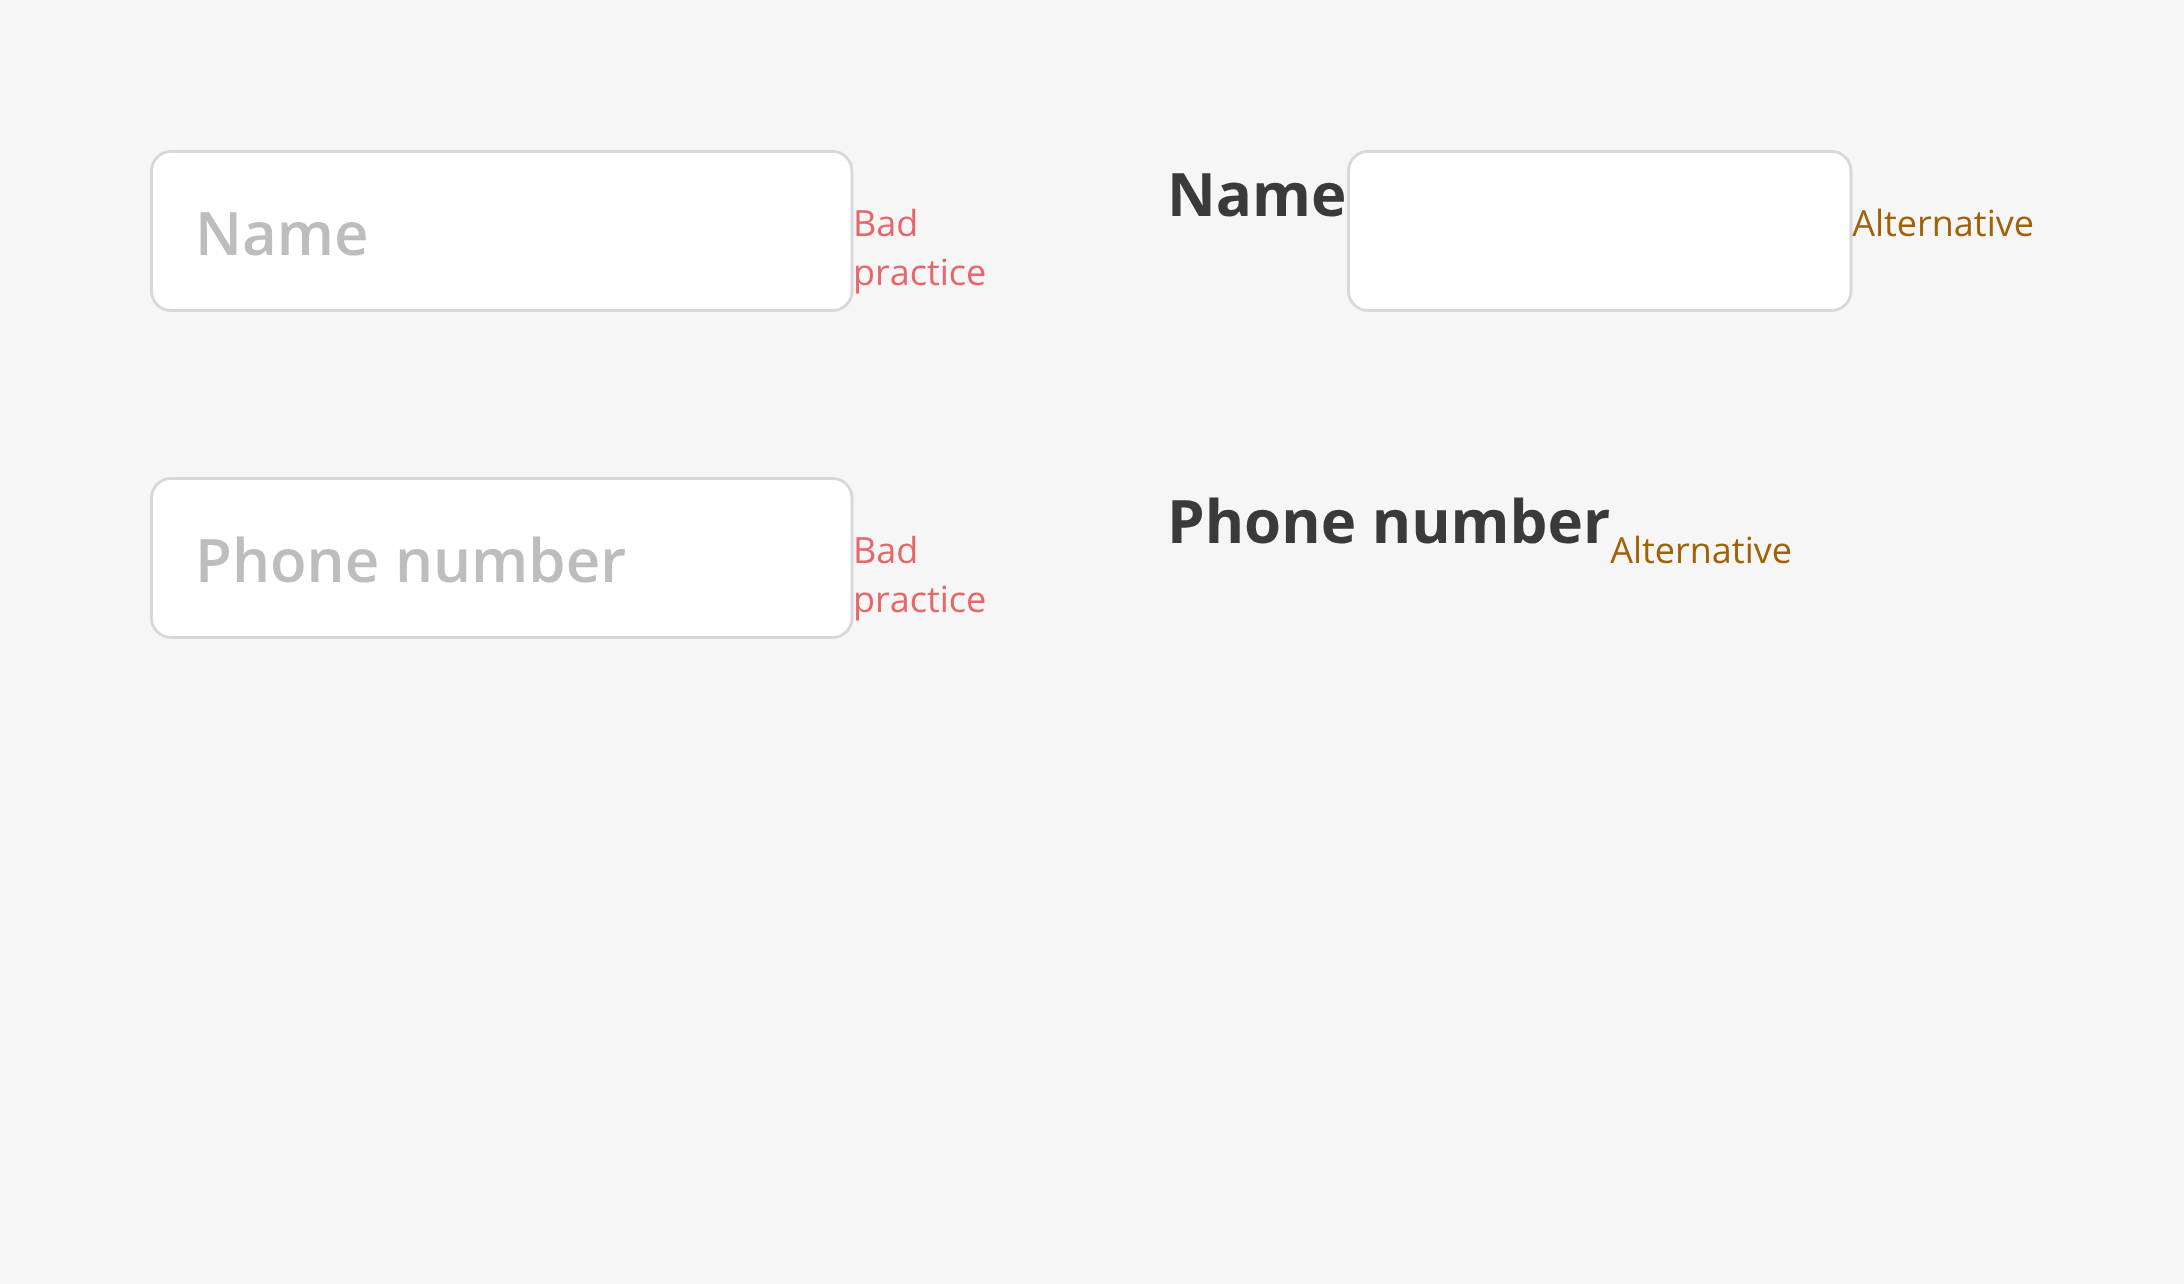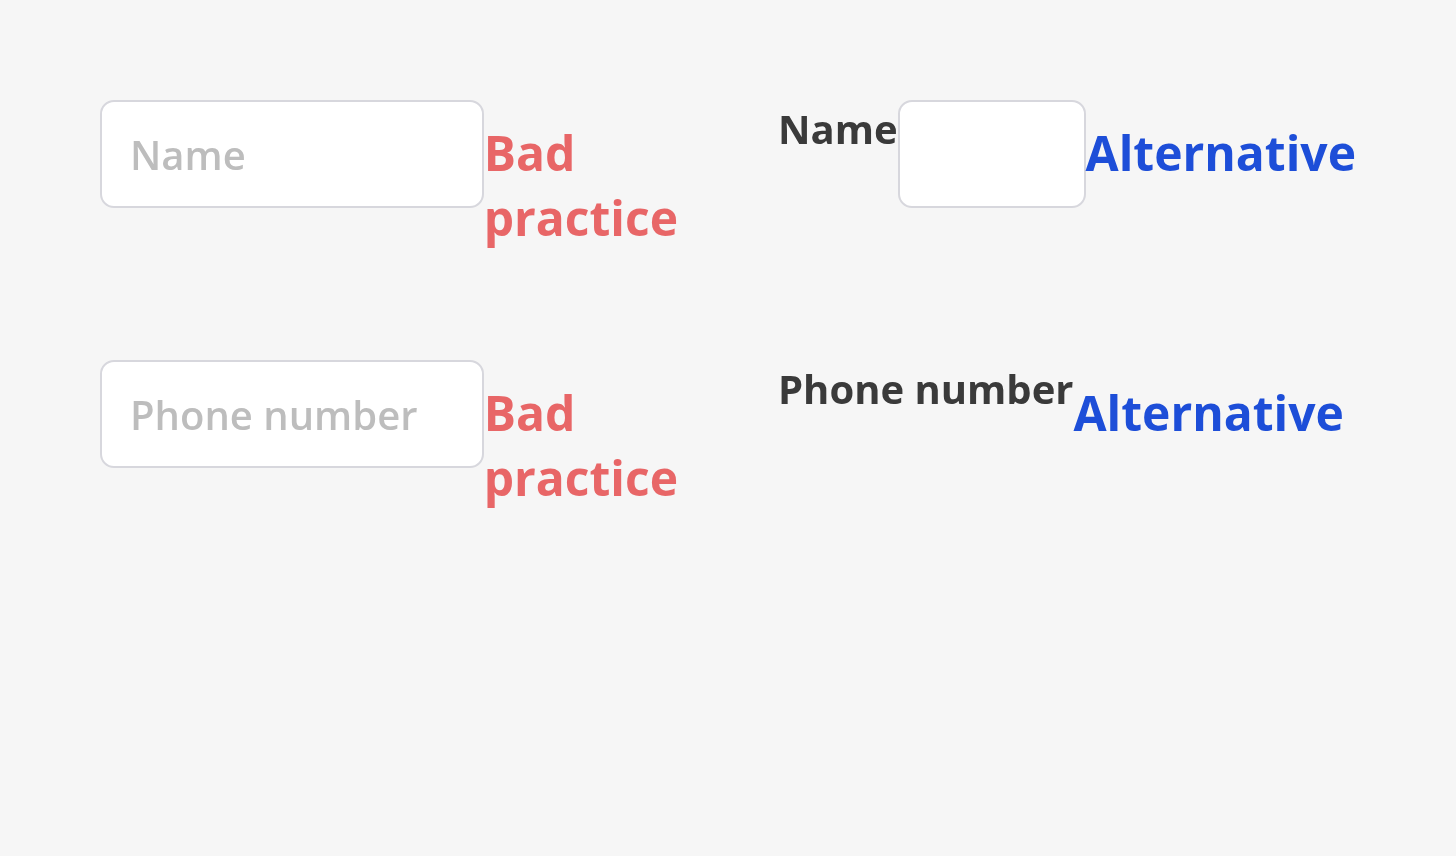--- a/index.html
+++ b/index.html
@@ -54,26 +54,26 @@
       font-weight: 600;
     }
     .rule {
       height: 12px;
       border-radius: 6px;
       margin-top: 26px;
     }
     .rule.bad { background: #e86667; }
     .rule.good { background: #56c98a; }
     .verdict {
-      font-size: 48px;
-      font-weight: 700;
-      margin-top: 20px;
+      font-size: 24px;
+      font-weight: 400;
+      margin-top: 32px;
     }
     .verdict.bad { color: #e86667; }
-    .verdict.good { color: #1d4ed8; }
+    .verdict.good { color: #a16207; }
   </style>
 </head>
 <body>
 
 <div class="grid">
 
   <div class="cell">
     <div class="label-slot"></div>
     <input class="input-box" type="text" placeholder="Name" style="">
     <div class="rule bad"></div>

